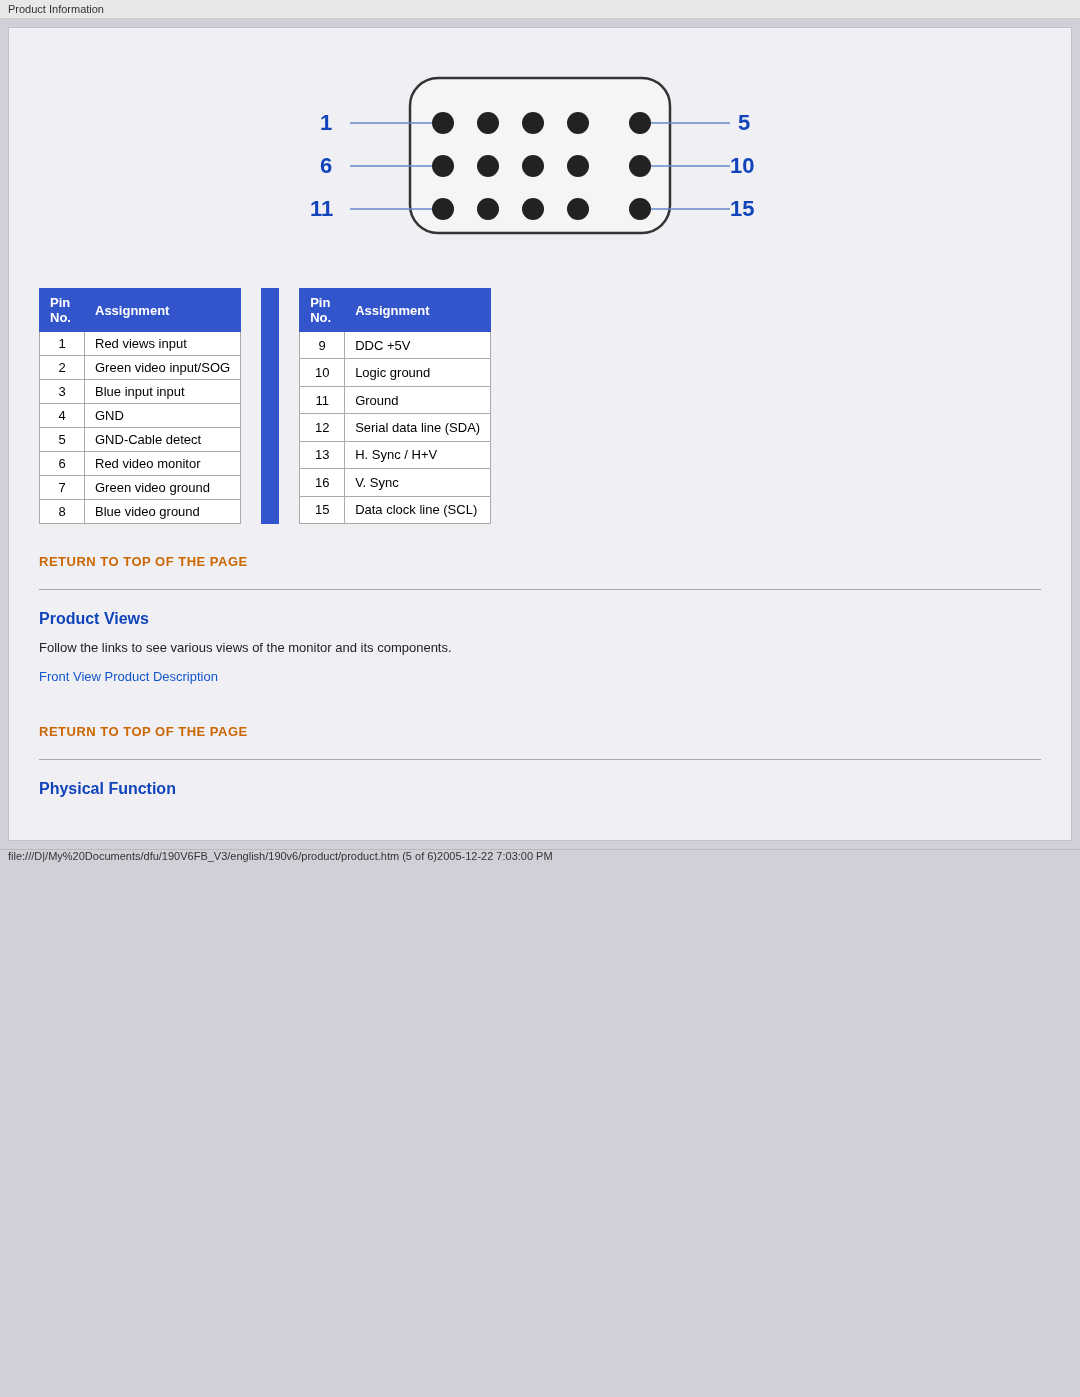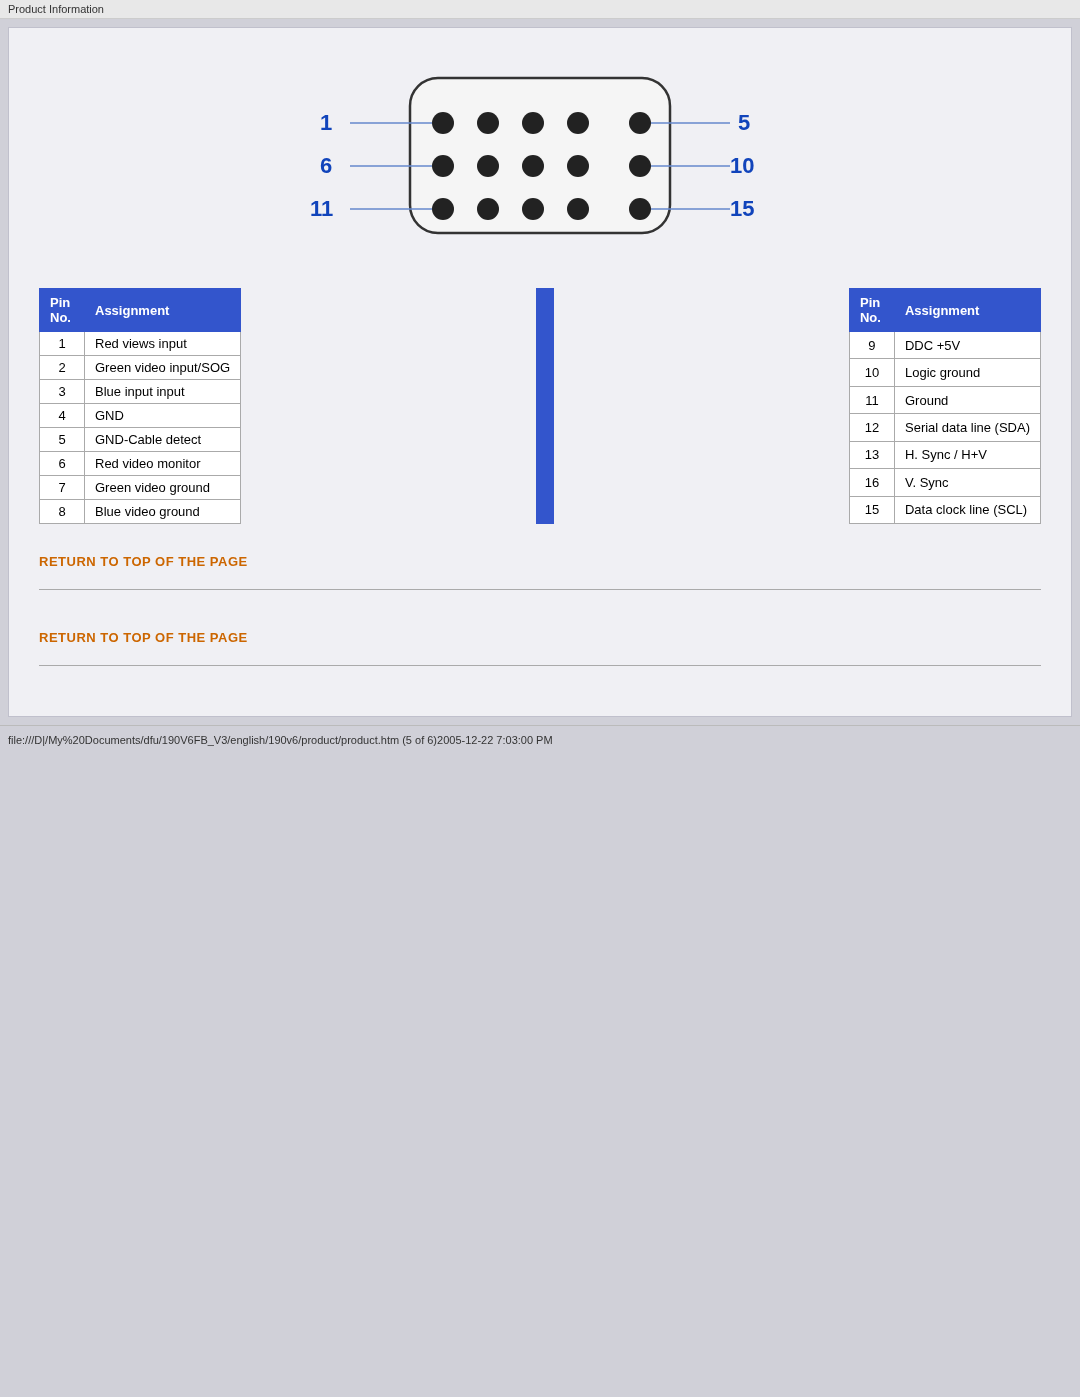--- a/index.html
+++ b/index.html
@@ -28,21 +28,21 @@
       display: flex;
       justify-content: center;
       margin: 10px 0 30px 0;
     }
 
     
     .tables-wrap {
       display: flex;
       gap: 20px;
       margin: 8px auto;
-      justify-content: space-between;
+      justify-content: flex-start;
     }
     table {
       border-collapse: collapse;
       font-size: 13px;
     }
     table th {
       background: #3355cc;
       color: #fff;
       padding: 6px 10px;
       text-align: left;
@@ -93,21 +93,21 @@
       color: #222;
     }
     .section-link {
       color: #1155cc;
       text-decoration: none;
       font-size: 13px;
     }
 
     #bottom-bar {
       background: #d0d0d8;
-      padding: 8px 8px;
+      padding: 0 8px;
       font-size: 11px;
       color: #333;
       border-top: 1px solid #bbb;
       position: relative;
     }
 
     
     .conn-number {
       font-size: 22px;
       font-weight: bold;
@@ -266,25 +266,33 @@
         </tbody>
     </table>
   </div>
 
   <div class="return-link">
     <a href="#">RETURN TO TOP OF THE PAGE</a>
   </div>
 
   <hr class="section-divider">
 
+  <div>
+    <div class="section-title">Product Views</div>
+    <p class="section-body">Follow the links to see various views of the monitor and its components.</p>
+    <a href="#" class="section-link">Front View Product Description</a>
+  </div>
 
   <div class="return-link" style="margin-top:40px;">
     <a href="#">RETURN TO TOP OF THE PAGE</a>
   </div>
 
   <hr class="section-divider">
 
+  <div>
+    <div class="section-title">Physical Function</div>
+  </div>
 
 </div>
 
 <div id="bottom-bar">
   <span>file:///D|/My%20Documents/dfu/190V6FB_V3/english/190v6/product/product.htm (5 of 6)2005-12-22 7:03:00 PM</span>
 </div>
 
 </body></html>

